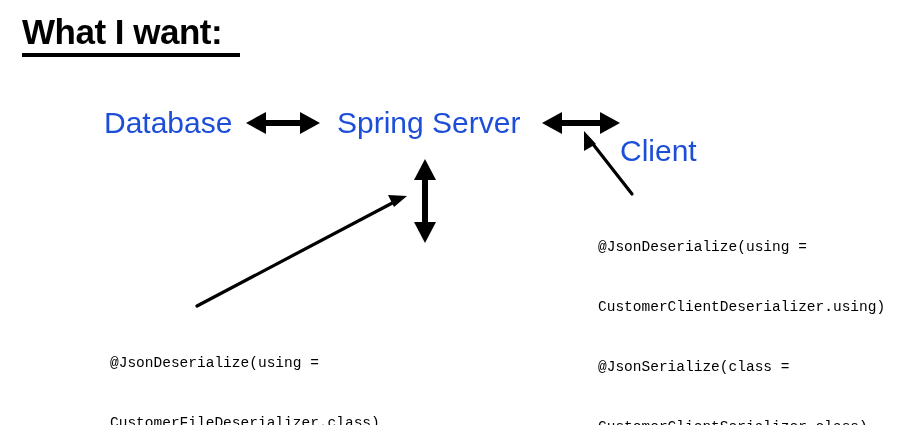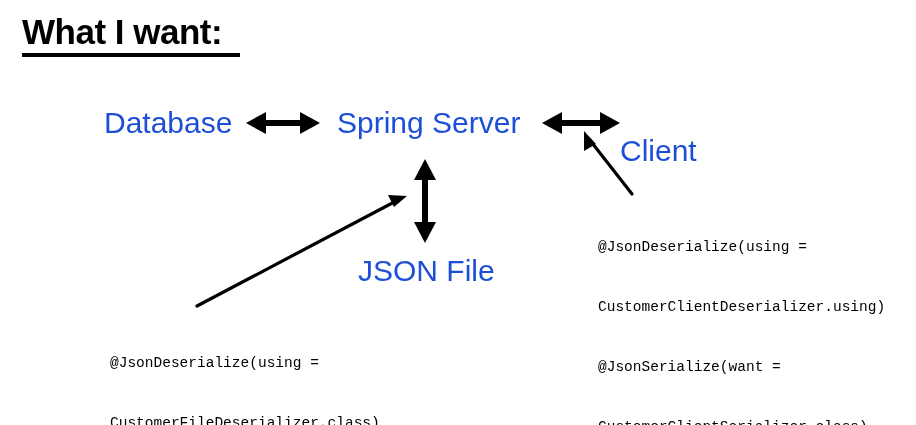--- a/index.html
+++ b/index.html
@@ -83,21 +83,20 @@
 
   <div id="title">What I want:</div>
   <div id="title-underline"></div>
 
   <div class="node-label" id="node-database">Database</div>
 
   <div class="node-label" id="node-spring-server">Spring Server</div>
 
   <div class="node-label" id="node-client">Client</div>
 
-  <div class="node-label" id="node-json-file">JSON File</div>
 
   <svg id="arrow-layer" viewBox="0 0 916 425">
 
     <g>
       <line x1="253" y1="123" x2="313" y2="123" stroke="#000000" stroke-width="6" stroke-linecap="butt"></line>
       <polygon points="246,123 266,112 266,134" fill="#000000"></polygon>
       <polygon points="320,123 300,112 300,134" fill="#000000"></polygon>
     </g>
 
     <g>
@@ -126,17 +125,17 @@
   <div class="code-block" id="annotation-file">
     <div>@JsonDeserialize(using =</div>
     <div>CustomerFileDeserializer.class)</div>
     
     
   </div>
 
   <div class="code-block" id="annotation-client">
     <div>@JsonDeserialize(using =</div>
     <div>CustomerClientDeserializer.using)</div>
-    <div>@JsonSerialize(want =</div>
+    <div>@JsonSerialize(class =</div>
     <div>CustomerClientSerializer.class)</div>
   </div>
 
 </div>
 
 </body></html>

